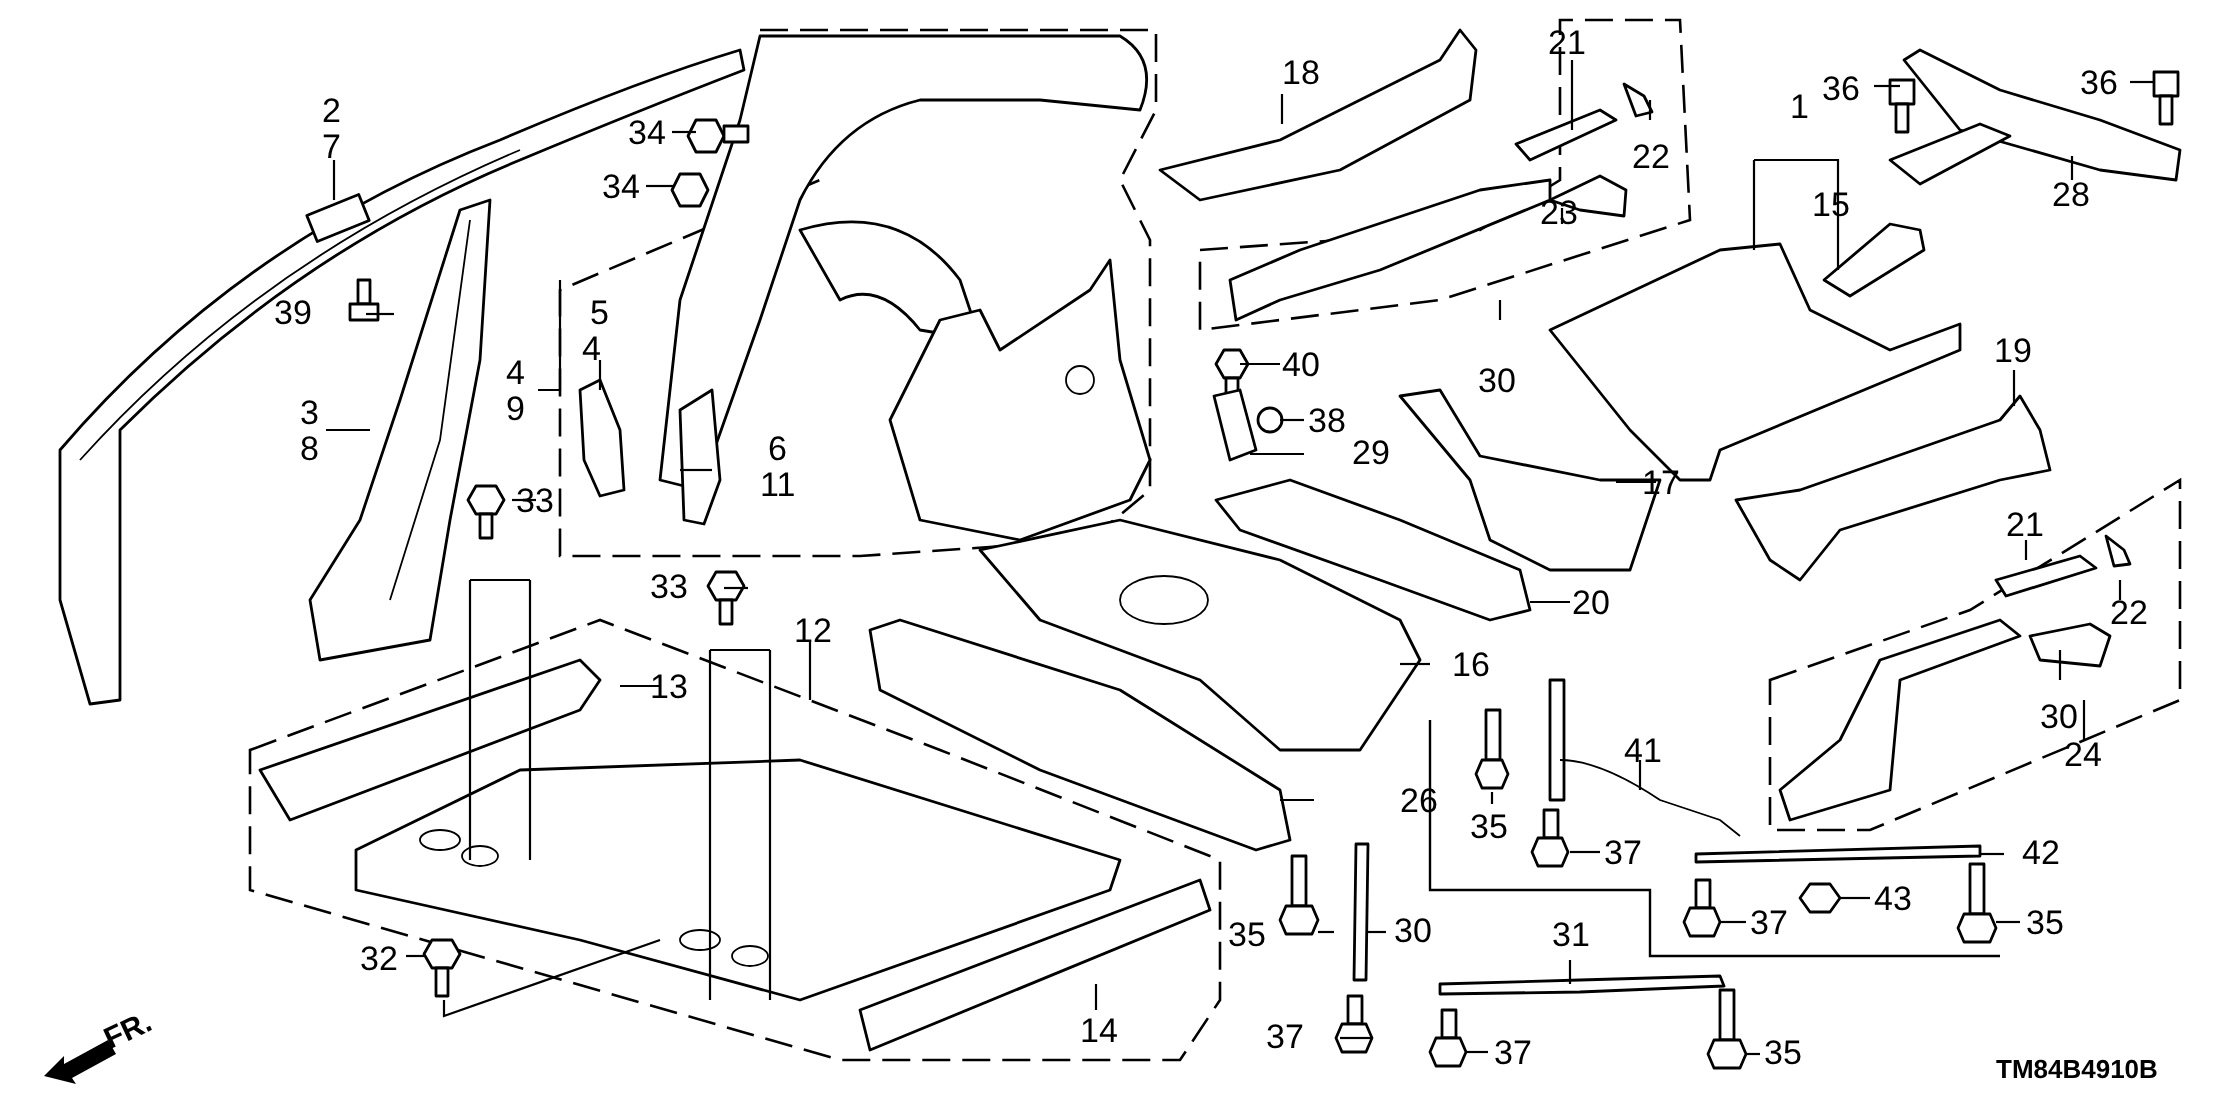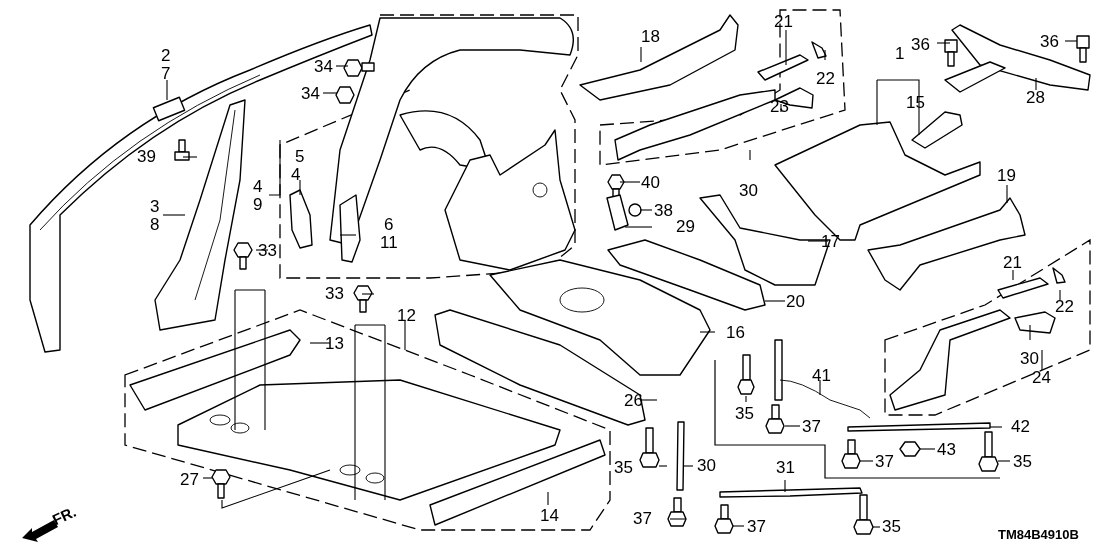--- a/index.html
+++ b/index.html
@@ -311,31 +311,31 @@
 <span class="label" style="left:997px;top:167px">19</span>
 <span class="label" style="left:821px;top:233px">17</span>
 <span class="label" style="left:786px;top:293px">20</span>
 <span class="label" style="left:726px;top:324px">16</span>
 <span class="label" style="left:397px;top:307px">12</span>
 <span class="label" style="left:325px;top:335px">13</span>
 <span class="label" style="left:1003px;top:254px">21</span>
 <span class="label" style="left:1055px;top:298px">22</span>
 <span class="label" style="left:1020px;top:350px">30</span>
 <span class="label" style="left:1032px;top:369px">24</span>
-<span class="label" style="left:624px;top:392px">26</span>
+<span class="label" style="left:700px;top:392px">26</span>
 <span class="label" style="left:812px;top:367px">41</span>
 <span class="label" style="left:735px;top:405px">35</span>
 <span class="label" style="left:802px;top:418px">37</span>
 <span class="label" style="left:1011px;top:418px">42</span>
 <span class="label" style="left:937px;top:441px">43</span>
 <span class="label" style="left:1013px;top:453px">35</span>
 <span class="label" style="left:875px;top:453px">37</span>
 <span class="label" style="left:614px;top:459px">35</span>
 <span class="label" style="left:697px;top:457px">30</span>
 <span class="label" style="left:633px;top:510px">37</span>
 <span class="label" style="left:776px;top:459px">31</span>
 <span class="label" style="left:747px;top:518px">37</span>
 <span class="label" style="left:882px;top:518px">35</span>
-<span class="label" style="left:180px;top:471px">27</span>
+<span class="label" style="left:180px;top:471px">32</span>
 <span class="label" style="left:540px;top:507px">14</span>
 
 <span class="fr" style="left:52px;top:507px;transform:rotate(-25deg)">FR.</span>
 <span class="caption" style="left:998px;top:527px">TM84B4910B</span>
 
 </body></html>

